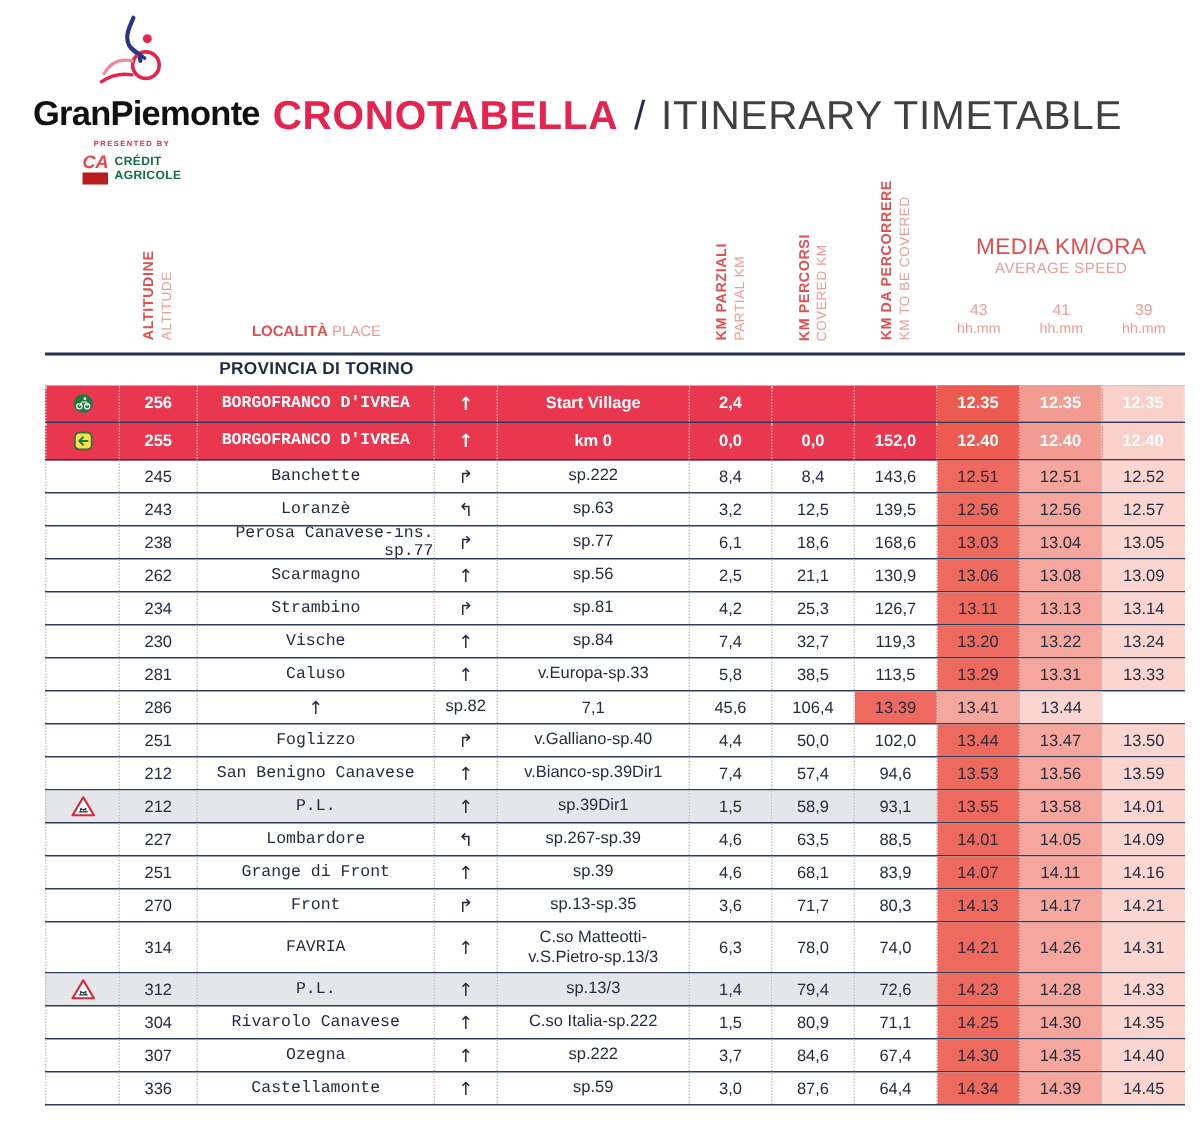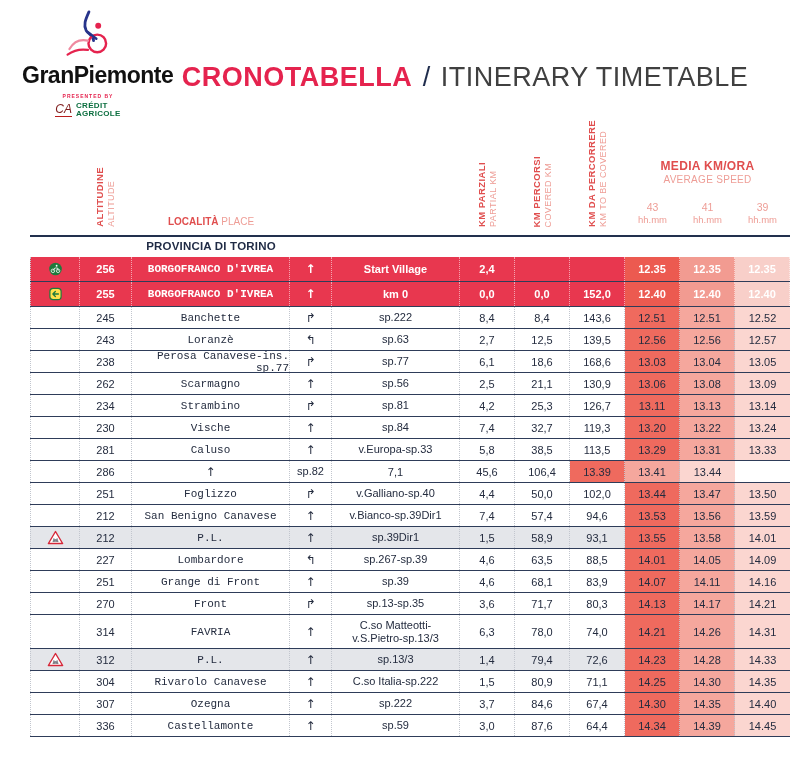--- a/index.html
+++ b/index.html
@@ -6,42 +6,42 @@
   html,body { background:#fff; }
   body { font-family:"Liberation Sans", sans-serif; color:#242c3f; }
   .page { position:relative; width:800px; height:759px; background:#fff; overflow:hidden; }
 
   
   .logo-block { position:absolute; left:22px; top:10px; width:132px; text-align:center; }
   .logo-mark { display:block; margin:0 auto; }
   .brand { font-size:23px; font-weight:bold; color:#111; letter-spacing:-0.5px; }
   .presented { font-size:5px; font-weight:bold; color:#e5234e; letter-spacing:1px; margin-top:4px; }
   .sponsor { display:flex; align-items:center; justify-content:center; gap:4px; margin-top:3px; }
-  .ca-mark { font-size:12px; font-weight:normal; font-style:italic; color:#7f1d1d; border-bottom:1px solid #b91c1c; line-height:1; padding-bottom:1px; }
+  .ca-mark { font-size:12px; font-weight:bold; font-style:italic; color:#ef4444; border-bottom:8px solid #b91c1c; line-height:1; padding-bottom:1px; }
   .ca-text { text-align:left; color:#0b6e3f; font-weight:bold; font-size:8px; line-height:1.05; letter-spacing:0.3px; }
   .ca-text span { display:block; }
 
   .title { position:absolute; left:160px; right:30px; top:62px; text-align:center; white-space:nowrap; }
   .t-main { font-size:27px; font-weight:bold; color:#e5234e; letter-spacing:0.5px; }
   .t-sep { font-size:27px; color:#1f2c4c; font-weight:normal; margin:0 6px; }
   .t-sub { font-size:27px; color:#404040; letter-spacing:0.5px; }
 
   
   .grid-cols { display:grid; grid-template-columns:50px 52px 158px 42px 128px 55px 55px 55px 55px 55px 55px; }
   .colhead { position:absolute; left:30px; top:120px; width:760px; height:117px;
              border-bottom:2px solid #22304e; align-items:end; }
   .rot { writing-mode:vertical-rl; transform:rotate(180deg); justify-self:center;
          padding-bottom:0; margin-bottom:8px; line-height:1.15; letter-spacing:0.4px; }
   .rot .it { display:block; font-weight:bold; color:#e04e4e; font-size:9.5px; }
   .rot .en { display:block; color:#ee9d96; font-size:9px; }
   .place-head { align-self:end; text-align:center; padding-bottom:8px; font-size:10px; }
   .place-head .it { font-weight:bold; color:#e04e4e; }
   .place-head .en { color:#ee9d96; }
   .avg-block { grid-column:9 / span 3; align-self:end; text-align:center; padding-bottom:10px; }
-  .avg-it { font-weight:bold; color:#e04e4e; font-size:12px; letter-spacing:0.3px; }
+  .avg-it { font-weight:normal; color:#e04e4e; font-size:15px; letter-spacing:0.3px; }
   .avg-en { color:#ee9d96; font-size:10px; letter-spacing:0.3px; margin-top:1px; }
   .speeds { display:flex; margin-top:16px; }
   .speed { width:55px; text-align:center; color:#ee9d96; }
   .speed .kmh { font-size:10.5px; display:block; }
   .speed .unit { font-size:9.5px; display:block; margin-top:1px; }
 
   
   .provincia-bar { position:absolute; left:30px; top:240px; width:760px; }
   .provincia { display:block; margin-left:102px; width:158px; text-align:center;
                font-weight:bold; font-size:11.5px; color:#1f2a44; letter-spacing:0.2px; }
@@ -201,21 +201,21 @@
         <div class="cell c-t t43">12.51</div>
         <div class="cell c-t t41">12.51</div>
         <div class="cell c-t t39">12.52</div>
       </div>
       <div class="row grid-cols ">
         <div class="cell c-icon"></div>
         <div class="cell c-alt">243</div>
         <div class="cell c-place">Loranzè</div>
         <div class="cell c-dir">↰</div>
         <div class="cell c-road">sp.63</div>
-        <div class="cell c-num">2,7</div>
+        <div class="cell c-num">3,2</div>
         <div class="cell c-num">12,5</div>
         <div class="cell c-num">139,5</div>
         <div class="cell c-t t43">12.56</div>
         <div class="cell c-t t41">12.56</div>
         <div class="cell c-t t39">12.57</div>
       </div>
       <div class="row grid-cols ">
         <div class="cell c-icon"></div>
         <div class="cell c-alt">238</div>
         <div class="cell c-place">Perosa Canavese-ins. sp.77</div>

